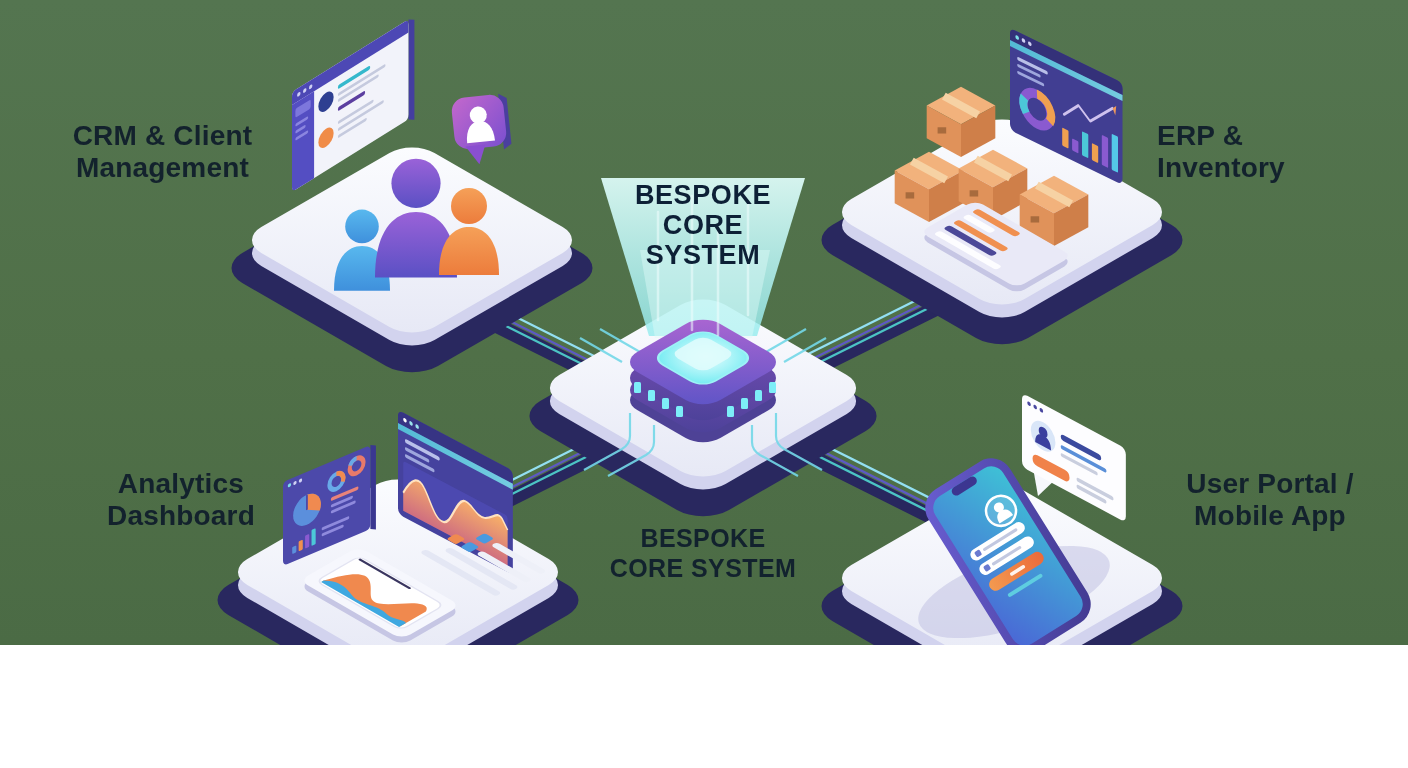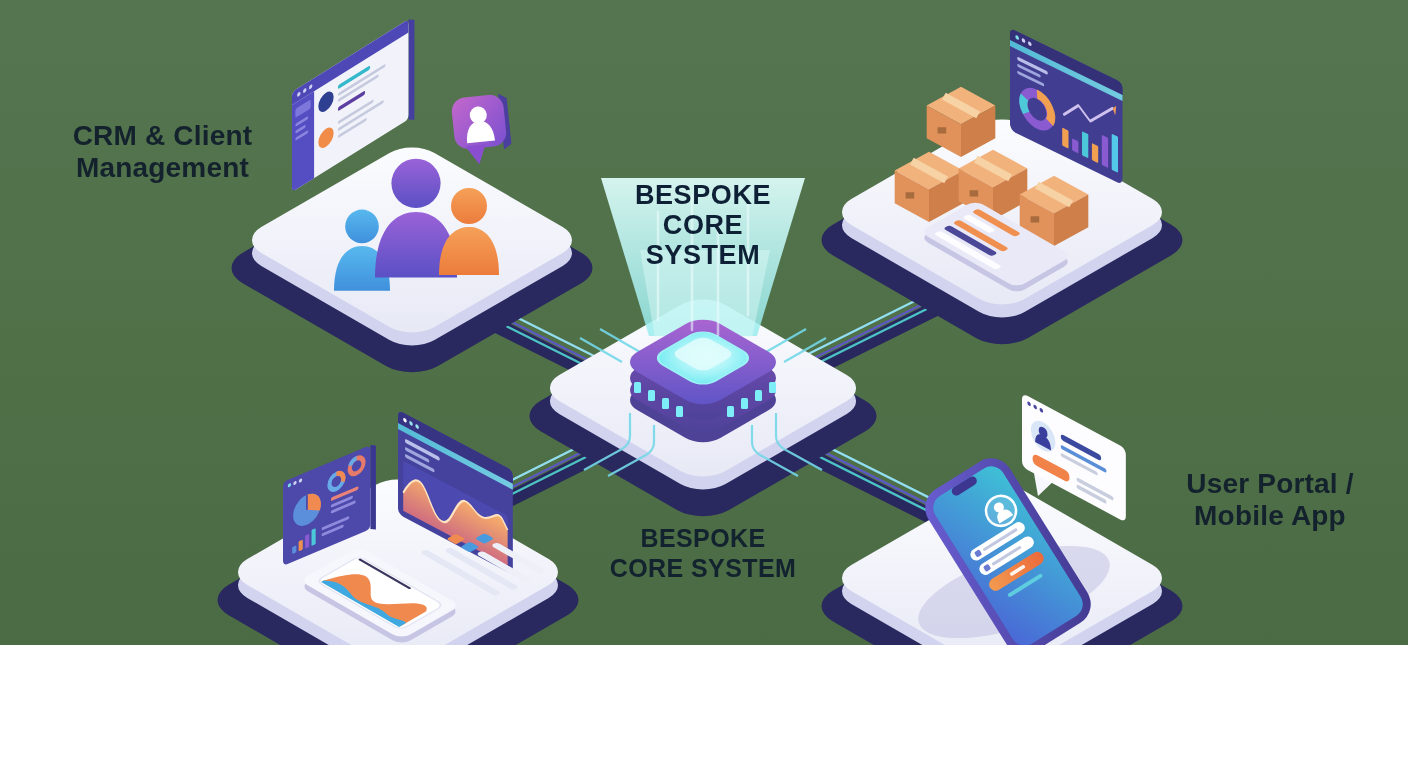--- a/index.html
+++ b/index.html
@@ -428,21 +428,25 @@
       </g>
     </g>
   </g>
 
   <path d="M1353,686 C1357,703 1362,708 1379,712 C1362,716 1357,721 1353,738 C1349,721 1344,716 1327,712 C1344,708 1349,703 1353,686 Z" fill="#b7c9ae"></path>
 </svg>
 
 <div class="label big center" style="left:55px;top:120px;width:215px;">CRM &amp; Client
 Management</div>
 
-
+<div class="label big" style="left:1157px;top:120px;width:220px;">ERP &amp;
+Inventory</div>
+
+<div class="label big center" style="left:100px;top:468px;width:162px;">Analytics
+Dashboard</div>
 
 <div class="label big" style="left:1155px;top:468px;width:230px;text-align:center;">User Portal /
 Mobile App</div>
 
 <div class="holo-label">BESPOKE
 CORE
 SYSTEM</div>
 
 <div class="caption">BESPOKE
 CORE SYSTEM</div>

